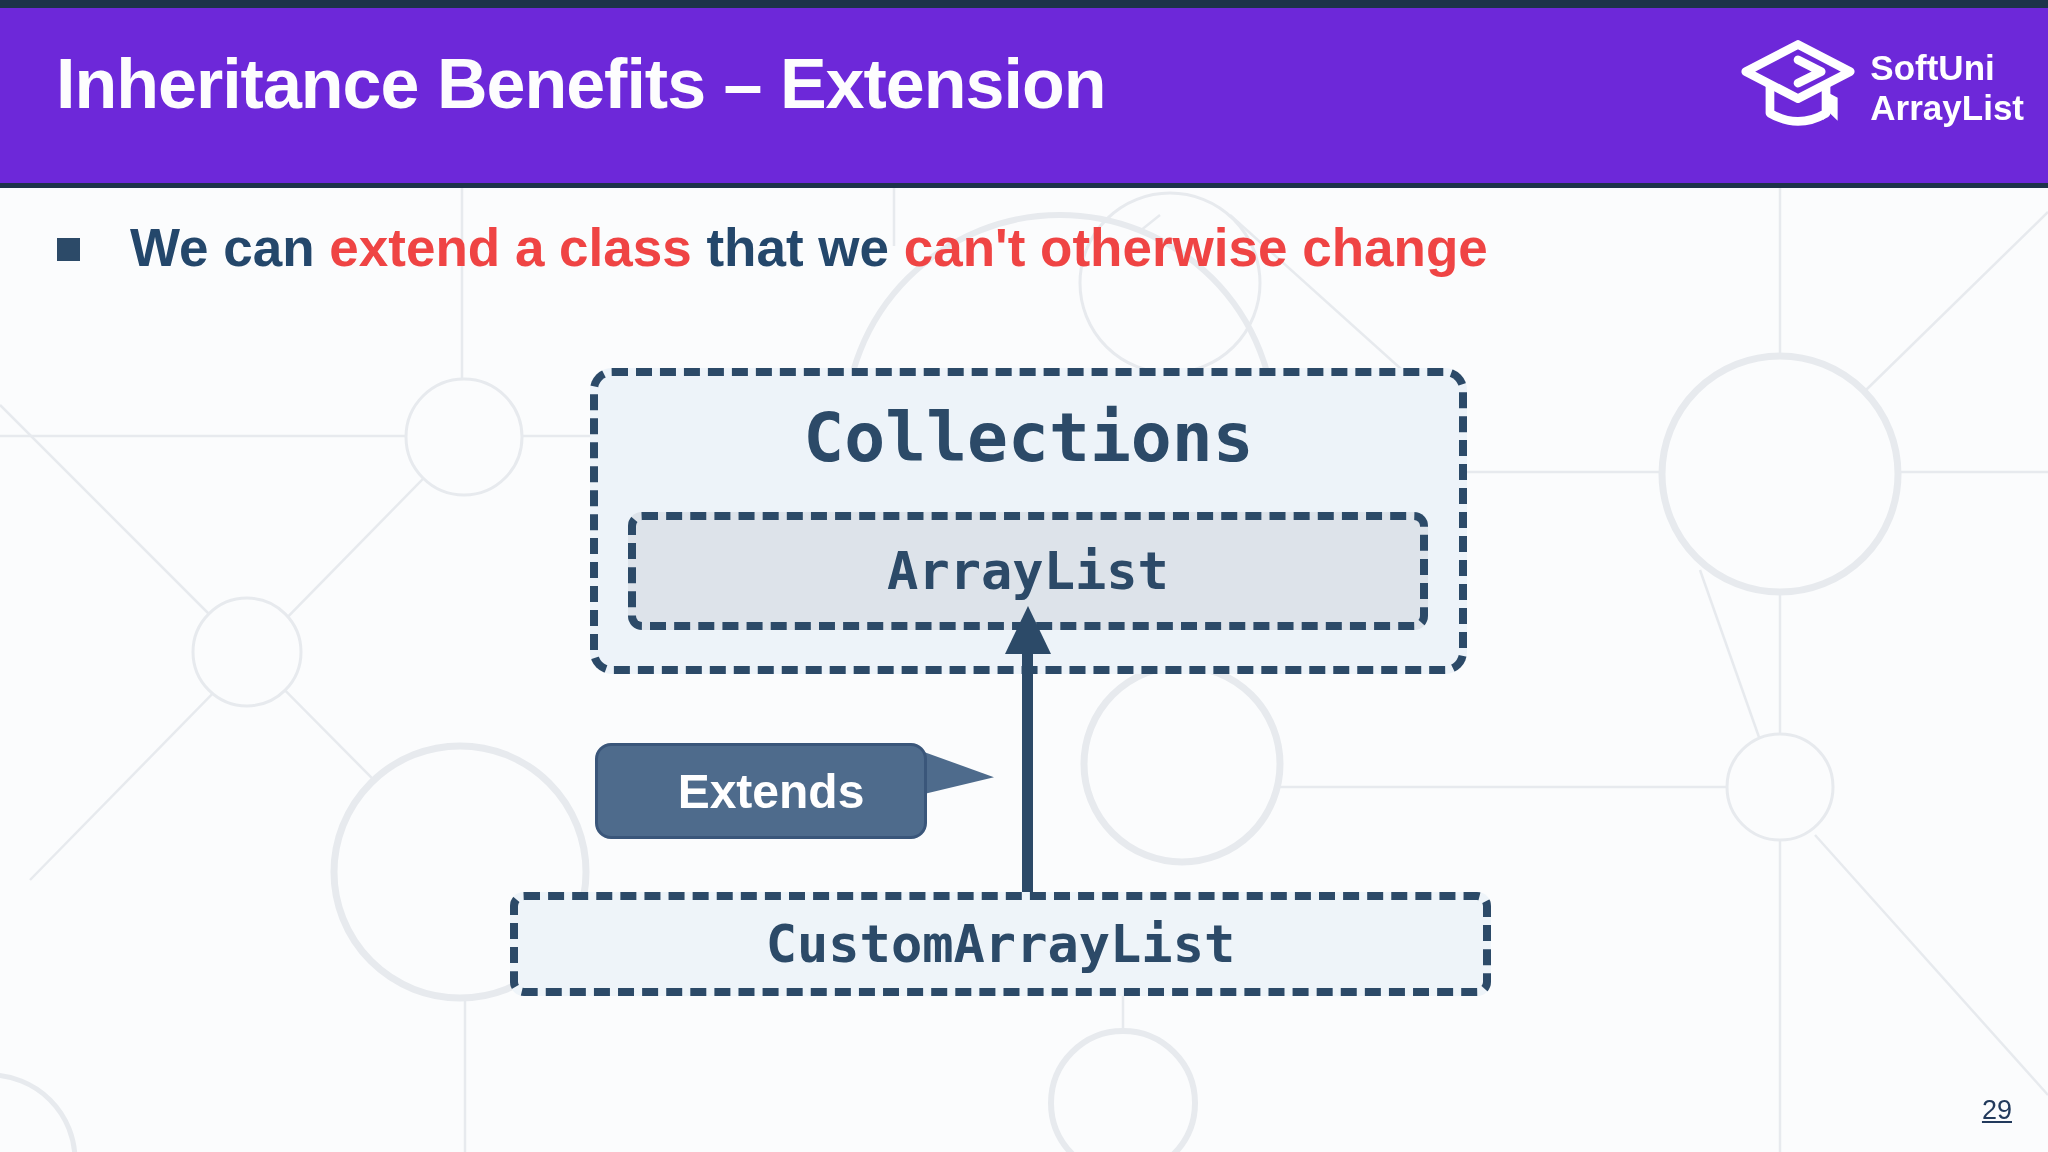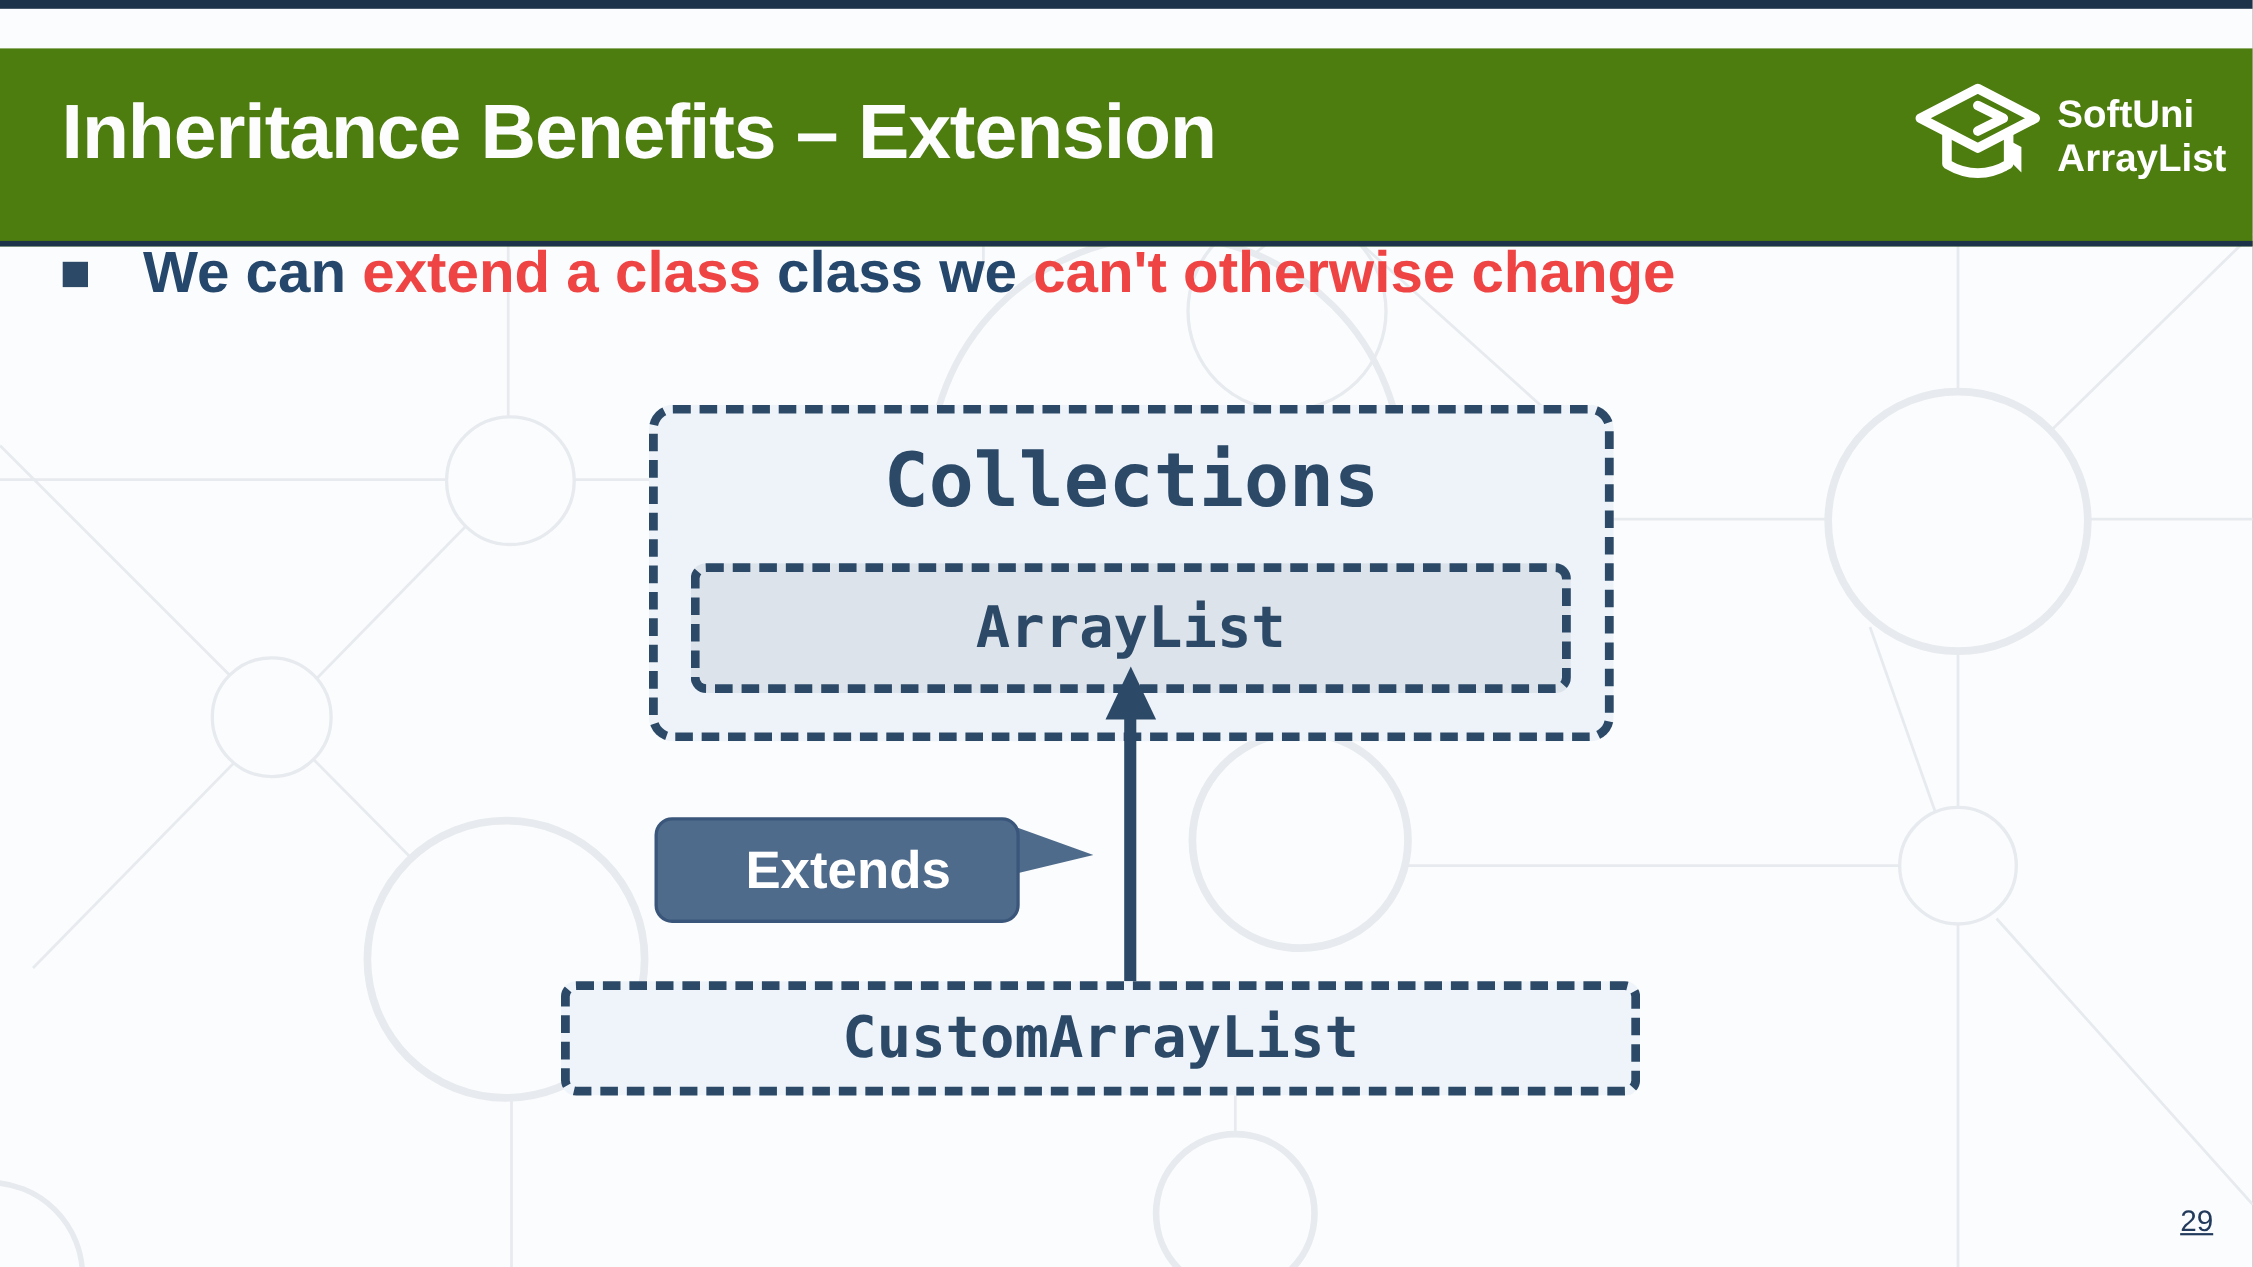--- a/index.html
+++ b/index.html
@@ -6,21 +6,21 @@
   .slide{
     position:relative;width:2048px;height:1152px;overflow:hidden;
     background:#fbfcfd;font-family:"Liberation Sans",sans-serif;
   }
   
   .bg-pattern{position:absolute;left:0;top:0;width:2048px;height:1152px;}
   
   .top-edge{position:absolute;left:0;top:0;width:2048px;height:8px;background:#1d3349;}
   .header{
     position:absolute;left:0;top:8px;width:2048px;height:175px;
-    background:#4d7c0f;border-bottom:5px solid #1d3349;margin-top:36px;
+    background:#6d28d9;border-bottom:5px solid #1d3349;
   }
   .title{
     position:absolute;left:56px;top:36px;
     font-size:70px;font-weight:bold;letter-spacing:-1px;color:#fdfdfe;
     white-space:nowrap;
   }
   .logo{position:absolute;right:24px;top:30px;display:flex;align-items:center;}
   .logo-icon{width:116px;height:100px;margin-right:14px;}
   .logo-text{color:#ffffff;font-weight:bold;font-size:35px;line-height:40px;letter-spacing:0px;}
   
@@ -105,21 +105,21 @@
       </svg>
       <div class="logo-text">
         <div>SoftUni</div>
         <div>ArrayList</div>
       </div>
     </div>
   </div>
 
   <div class="bullet-row">
     <div class="bullet-marker"></div>
-    <div class="bullet-text"><span>We can </span><span class="hl">extend a class</span><span> class we </span><span class="hl">can't otherwise change</span></div>
+    <div class="bullet-text"><span>We can </span><span class="hl">extend a class</span><span> that we </span><span class="hl">can't otherwise change</span></div>
   </div>
 
   <div class="box collections-box">
     <div class="collections-label">Collections</div>
   </div>
   <div class="box arraylist-box">
     <span>ArrayList</span>
   </div>
 
   <div class="arrow-stem"></div>

